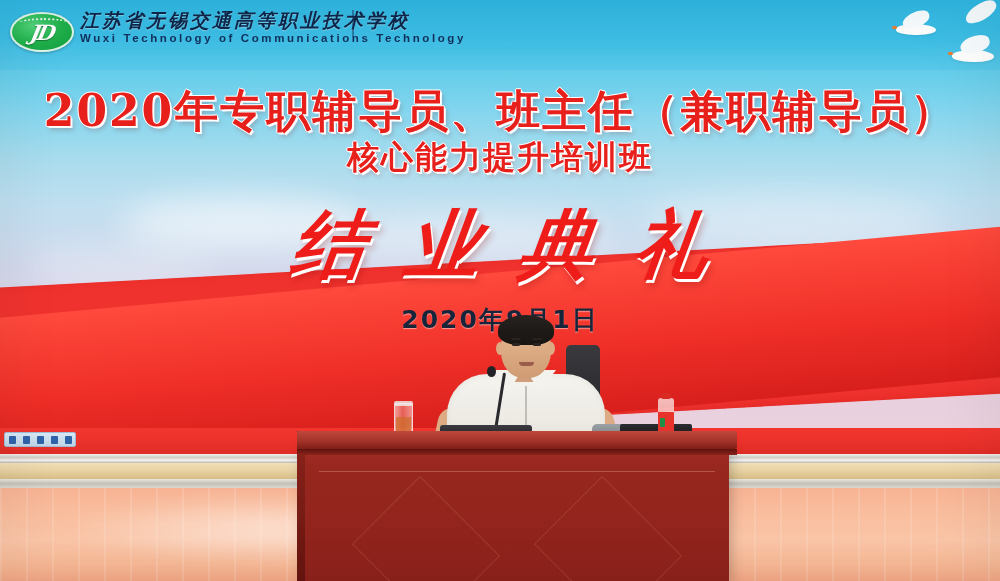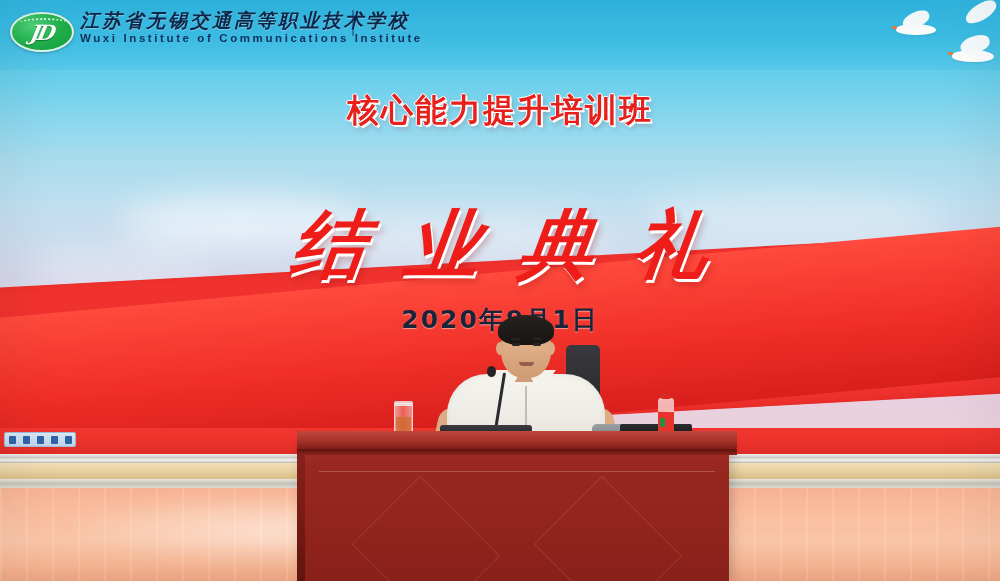--- a/index.html
+++ b/index.html
@@ -324,34 +324,35 @@
       <div class="bld" style="left:898px;width:56px;height:70px;"></div>
       <div class="bld pale" style="left:46px;width:52px;height:40px;"></div>
     </div>
 
     <div class="flag-left"></div>
     <div class="wave wave-a"></div>
     <div class="wave-gold"></div>
     <div class="wave wave-b"></div>
 
     <div class="title-wrap">
+      <div class="title-line title-1">2020年专职辅导员、班主任（兼职辅导员）</div>
       <div class="title-line title-2">核心能力提升培训班</div>
     </div>
 
     <div class="calligraphy">结业典礼</div>
     <div class="date">2020年9月1日</div>
   </div>
 
   <div class="header">
     <div class="logo">
       <div class="arc"></div>
       <span class="mark">JD</span>
     </div>
     <div class="school-cn">江苏省无锡交通高等职业技术学校</div>
-    <div class="school-en">Wuxi Institute of Communications Institute</div>
+    <div class="school-en">Wuxi Technology of Communications Technology</div>
     <div class="school-tail"></div>
   </div>
 
   <div class="stage">
     <div class="skirt"></div>
     <div class="rail-steel"></div>
     <div class="rail-wood"></div>
     <div class="rail-steel2"></div>
     <div class="floor"></div>
     <div class="floor-glare"></div>

